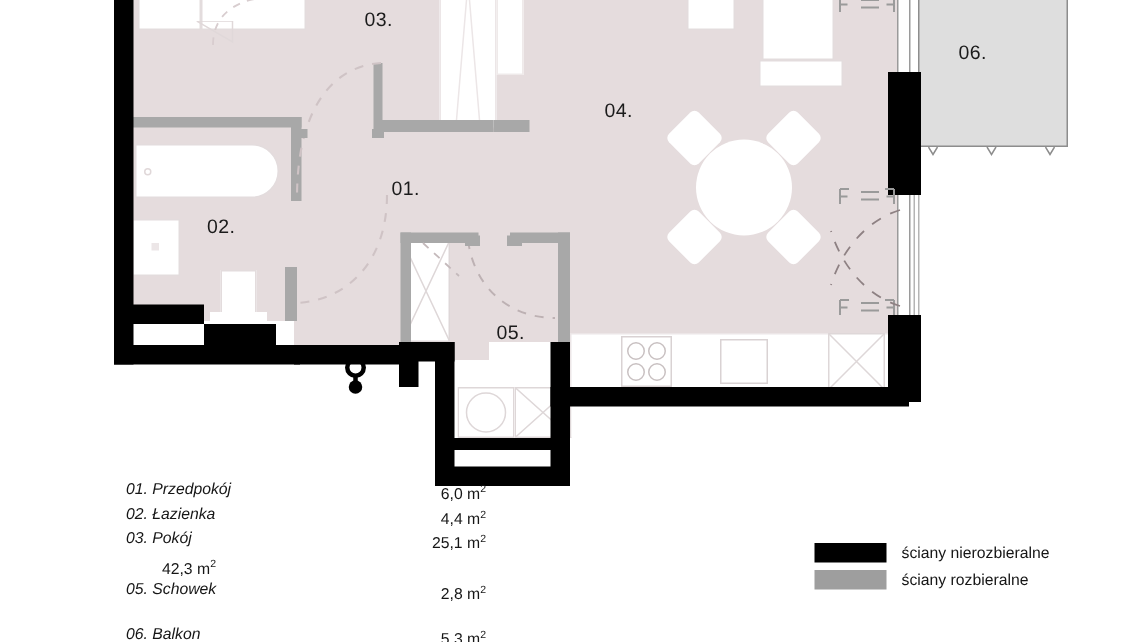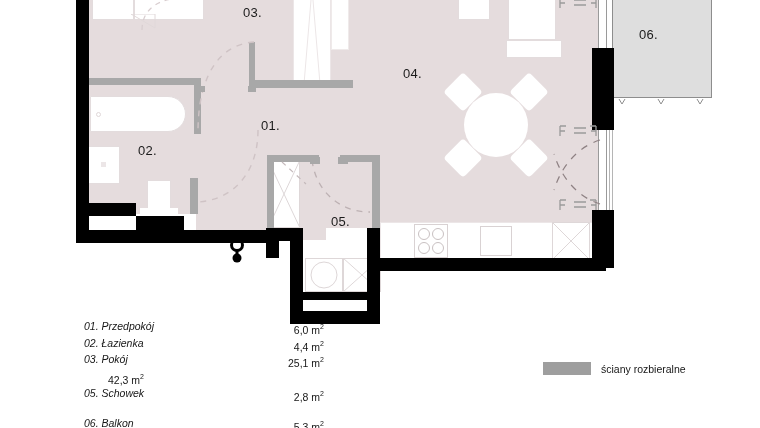--- a/index.html
+++ b/index.html
@@ -276,16 +276,20 @@
   </div>
   <div class="area-gap"></div>
   <div class="area-row">
     <span class="nm">06. Balkon</span>
     <span class="ar"><span>5,3 m</span><sup>2</sup></span>
   </div>
 </div>
 
 <div class="legend">
   <div class="legend-row">
+    <span class="sw sw-black"></span>
+    <span class="lt">ściany nierozbieralne</span>
+  </div>
+  <div class="legend-row">
     <span class="sw sw-gray"></span>
     <span class="lt">ściany rozbieralne</span>
   </div>
 </div>
 
 </body></html>

